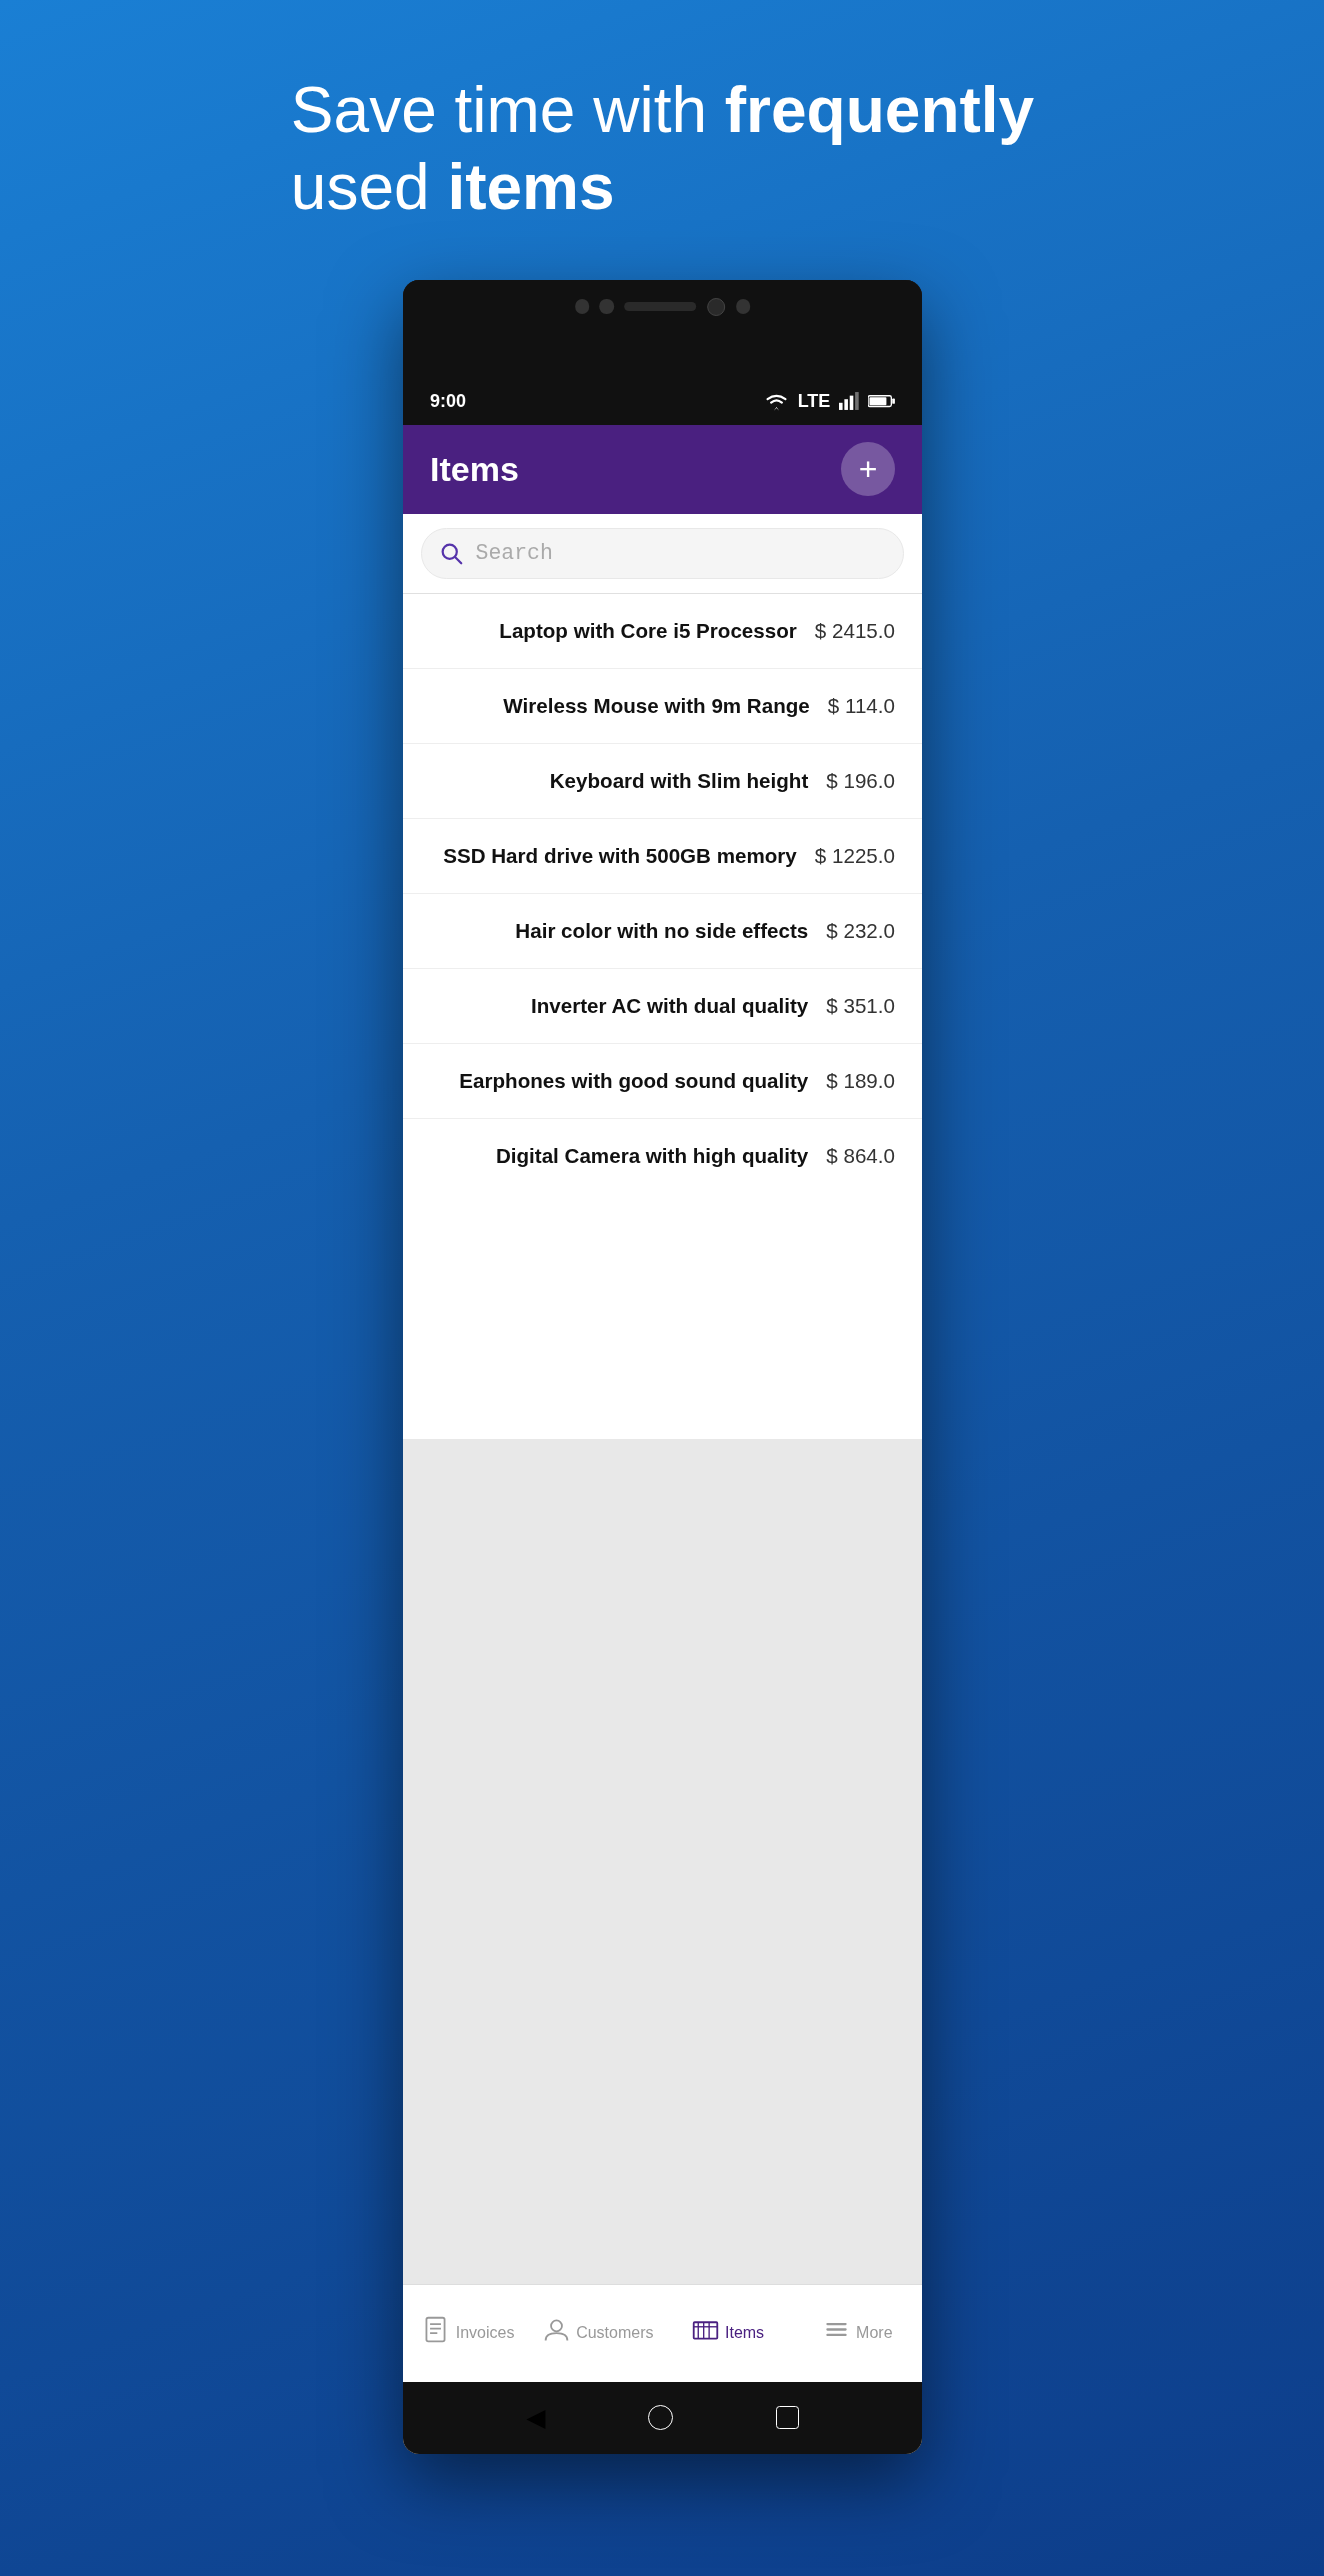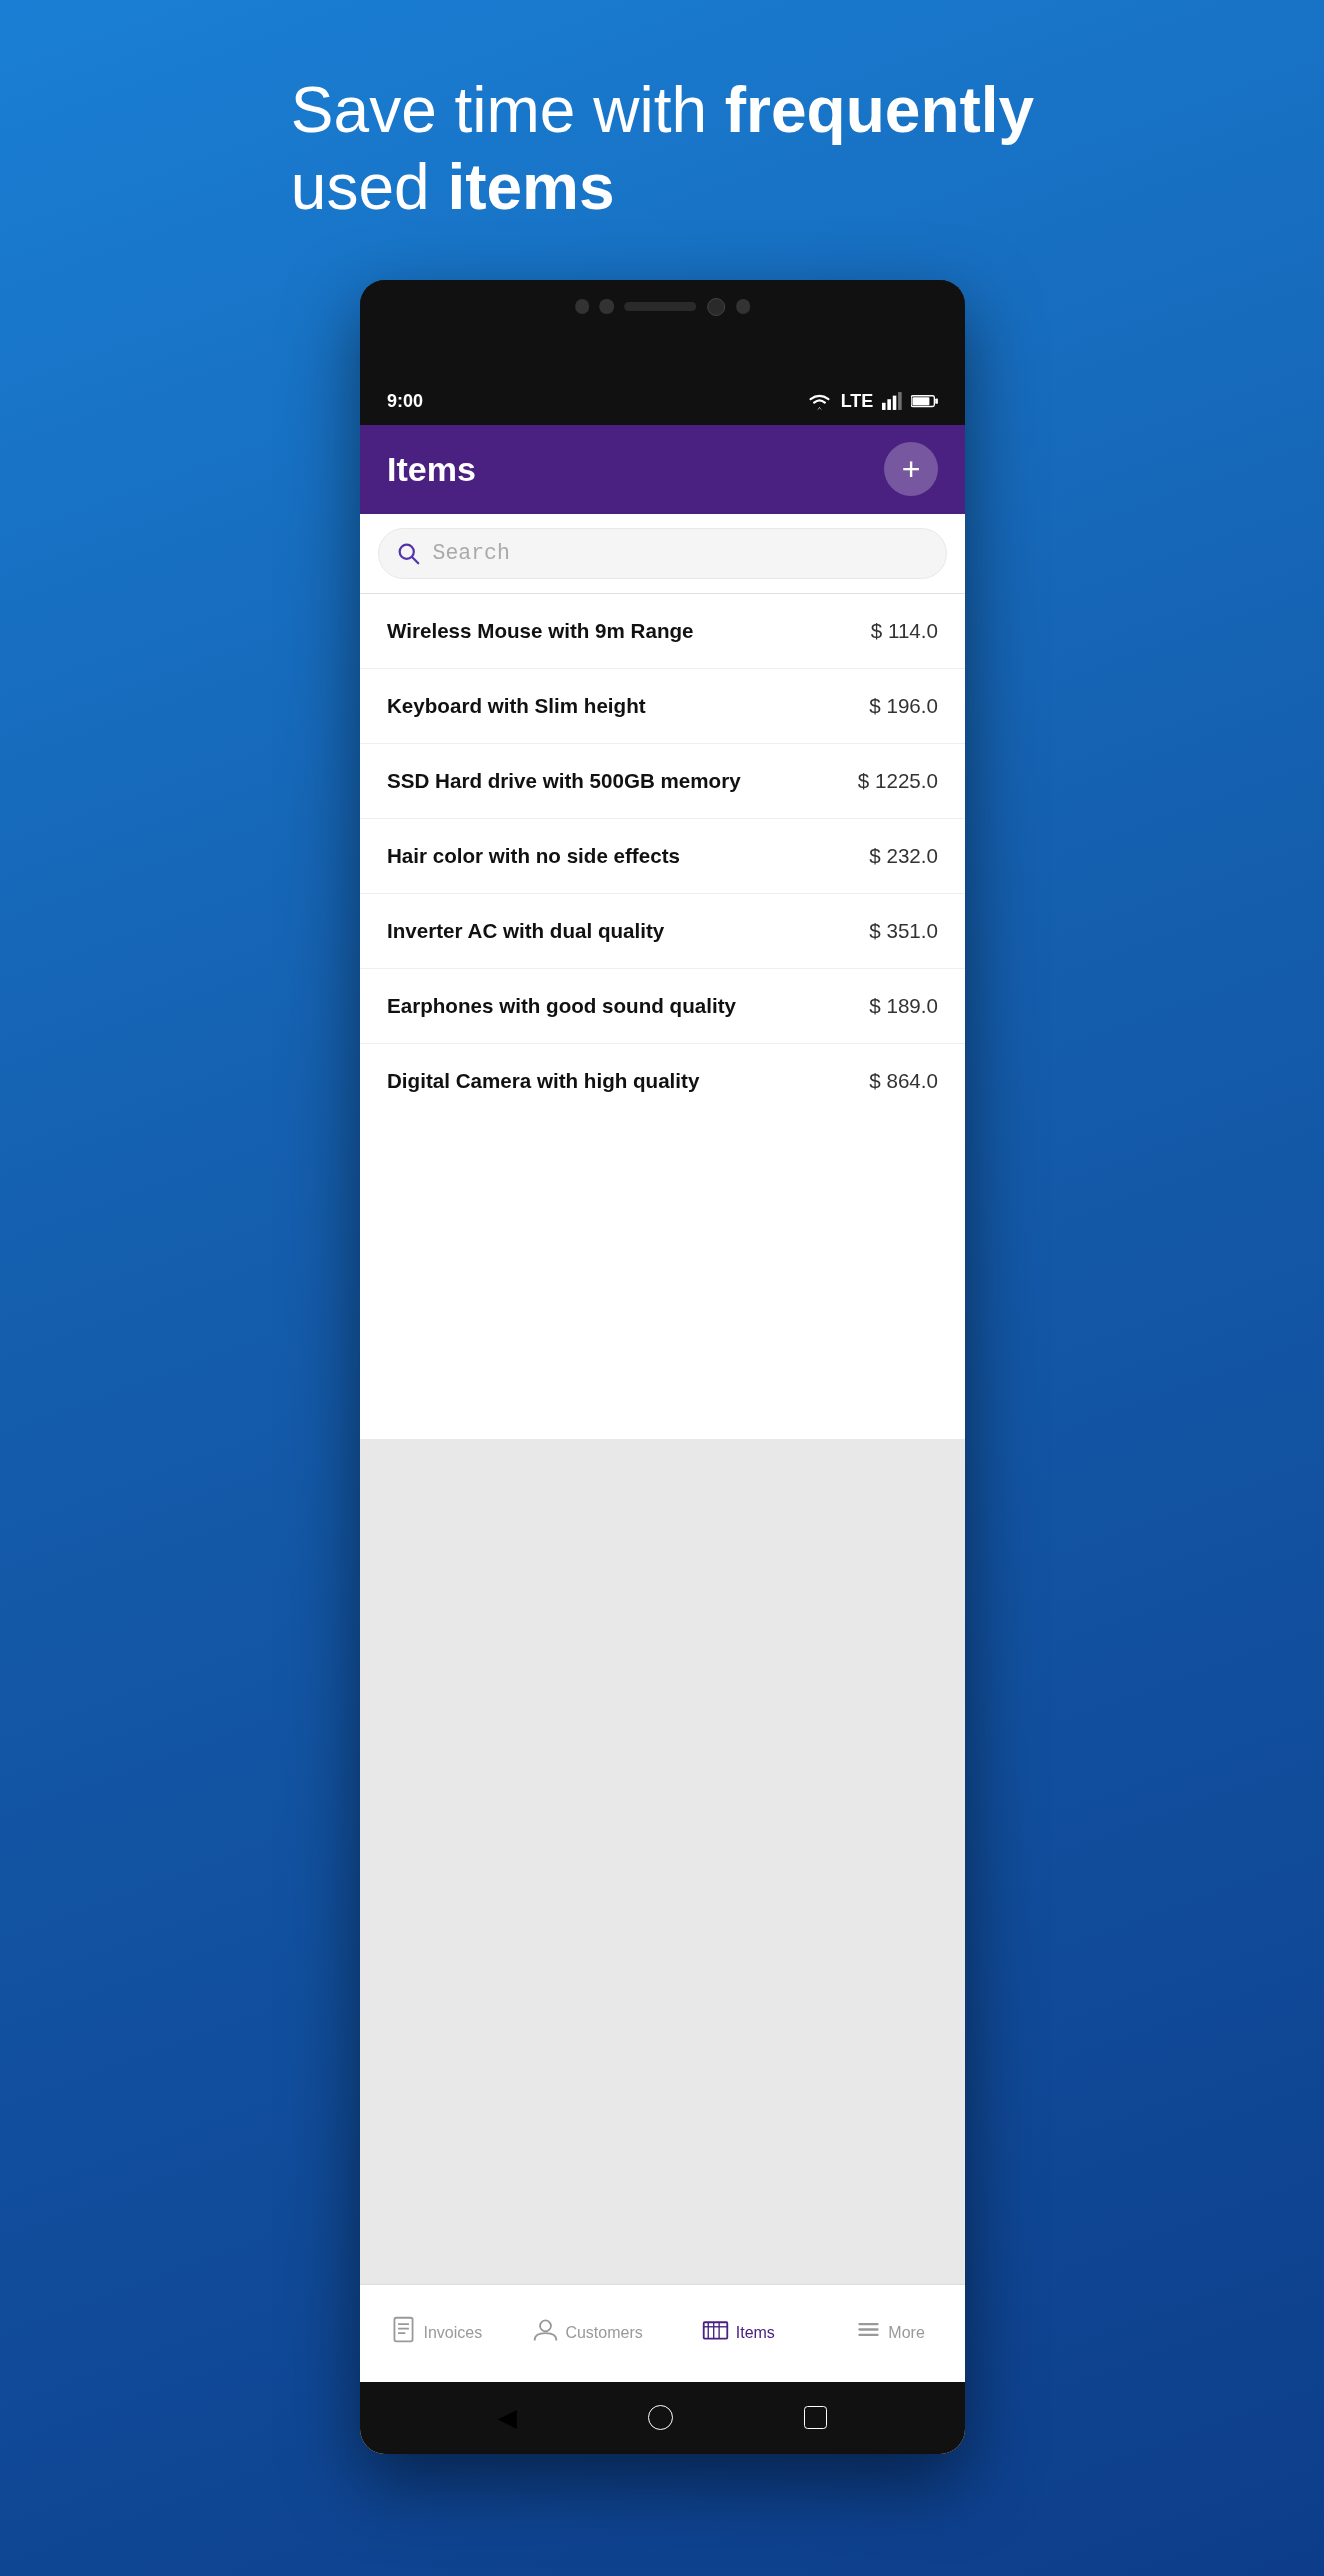--- a/index.html
+++ b/index.html
@@ -23,27 +23,28 @@
       font-size: 64px;
       line-height: 1.2;
       font-weight: 300;
     }
     .hero-text strong {
       font-weight: 800;
     }
 
     
     .phone {
-      width: 605px;
+      width: 519px;
       height: 2174px;
       background: #111;
-      border-radius: 25px;
+      border-radius: 16px;
       position: relative;
       box-shadow: 0 27px 72px rgba(0,0,0,0.5), inset 0 0 0 1.8px #333;
       overflow: hidden;
+      text-align: right;
     }
 
     
     .phone::before {
       content: '';
       position: absolute;
       left: -7.2px;
       top: 286px;
       width: 7.2px;
       height: 72px;
@@ -338,20 +339,24 @@
       <div class="search-box">
         <svg width="23" height="23" viewBox="0 0 26 26" fill="none">
           <circle cx="11" cy="11" r="8" stroke="#5533aa" stroke-width="2.5"></circle>
           <line x1="17" y1="17" x2="24" y2="24" stroke="#5533aa" stroke-width="2.5" stroke-linecap="round"></line>
         </svg>
         <span class="search-input-text">Search</span>
       </div>
     </div>
 
     <div class="items-list" id="items-list-container">
+    <div class="list-item">
+    <span class="item-name">Laptop with Core i5 Processor</span>
+    <span class="item-price">$ 2415.0</span>
+  </div>
         <div class="list-item">
     <span class="item-name">Wireless Mouse with 9m Range</span>
     <span class="item-price">$ 114.0</span>
   </div>
         <div class="list-item">
     <span class="item-name">Keyboard with Slim height</span>
     <span class="item-price">$ 196.0</span>
   </div>
         <div class="list-item">
     <span class="item-name">SSD Hard drive with 500GB memory</span>

